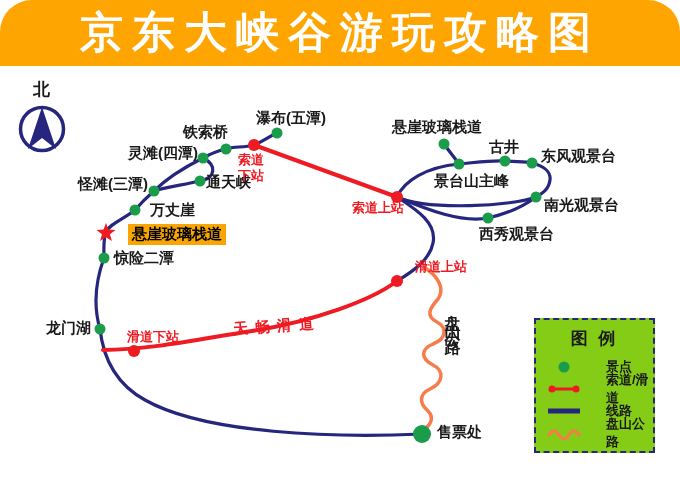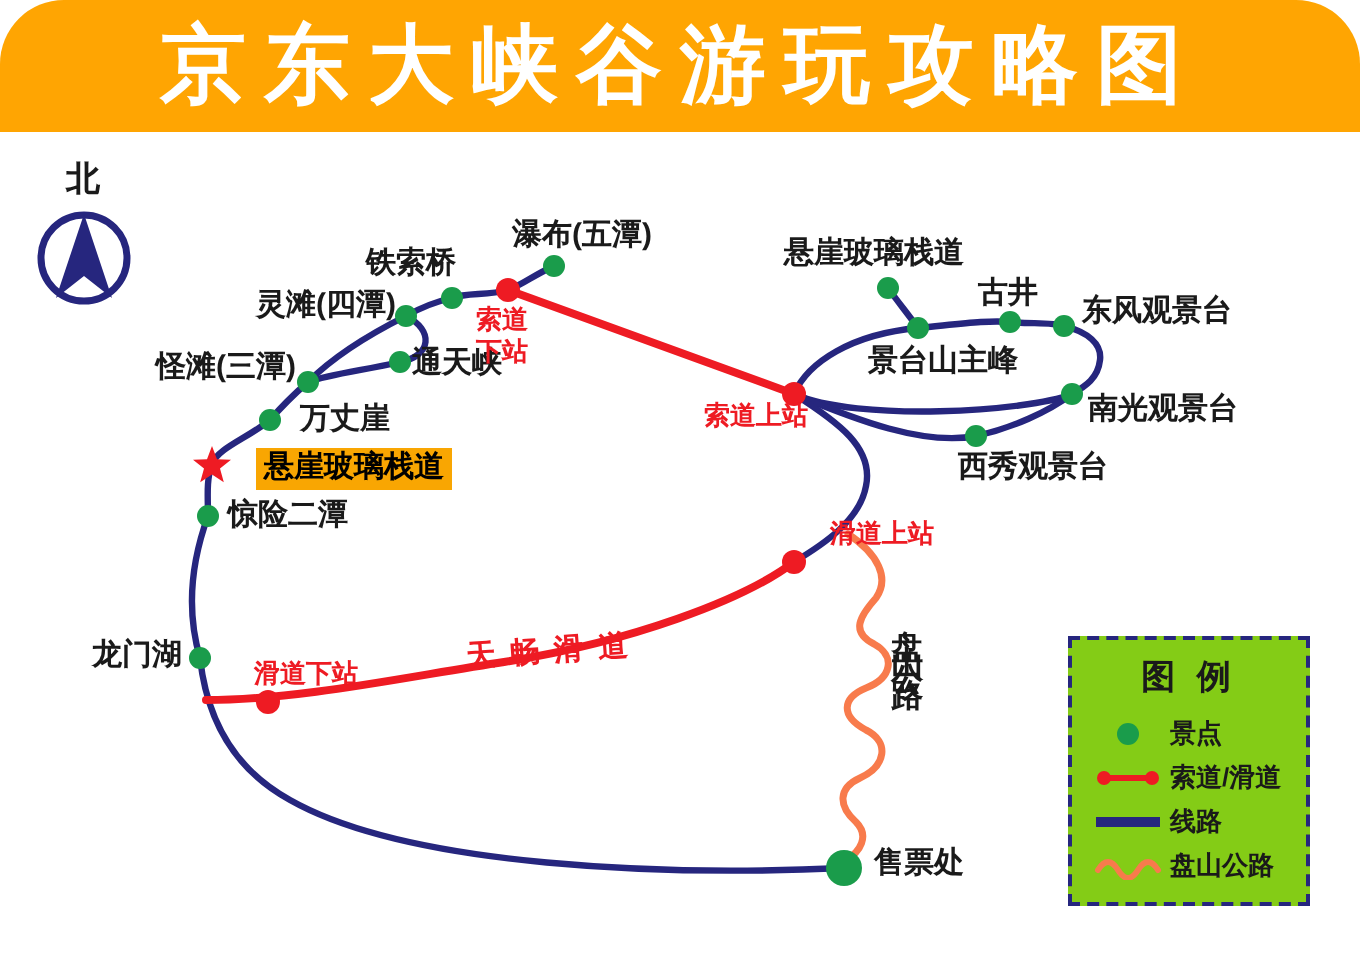--- a/index.html
+++ b/index.html
@@ -17,21 +17,21 @@
   .slide-name{font-size:15px;letter-spacing:7px;transform:rotate(-4deg);}
   .hl{background:#F9A602;padding:2px 4px;color:#000000;font-size:15px;}
   .vroad{writing-mode:vertical-lr;letter-spacing:8px;font-size:16px;font-weight:bold;}
   .legend{position:absolute;left:534px;top:318px;width:121px;height:135px;
           border:2px dashed #26267E;background:#84cc16;box-sizing:border-box;z-index:3;}
   .legend-title{text-align:center;margin-top:7px;font-size:17px;font-weight:bold;
                 letter-spacing:3px;color:#1A1A1A;}
   .legend-rows{display:flex;flex-direction:column;gap:7px;margin:9px 0 0 10px;}
   .legend-row{display:flex;align-items:center;height:15px;}
   .legend-row svg{width:36px;height:14px;flex:0 0 36px;}
-  .legend-row span{margin-left:3px;font-size:13px;font-weight:bold;color:#1A1A1A;}
+  .legend-row span{margin-left:24px;font-size:13px;font-weight:bold;color:#1A1A1A;}
 </style>
 </head>
 <body>
 
 <div class="stage">
 
   <svg class="map-svg" viewBox="0 0 680 490">
 
     <g stroke="#26267E" stroke-width="3.2" fill="none" stroke-linecap="round">
       <path d="M277,133 C266,138 262,142 254,145 C243,148 234,146 226,149 C217,151 210,154 203,158

